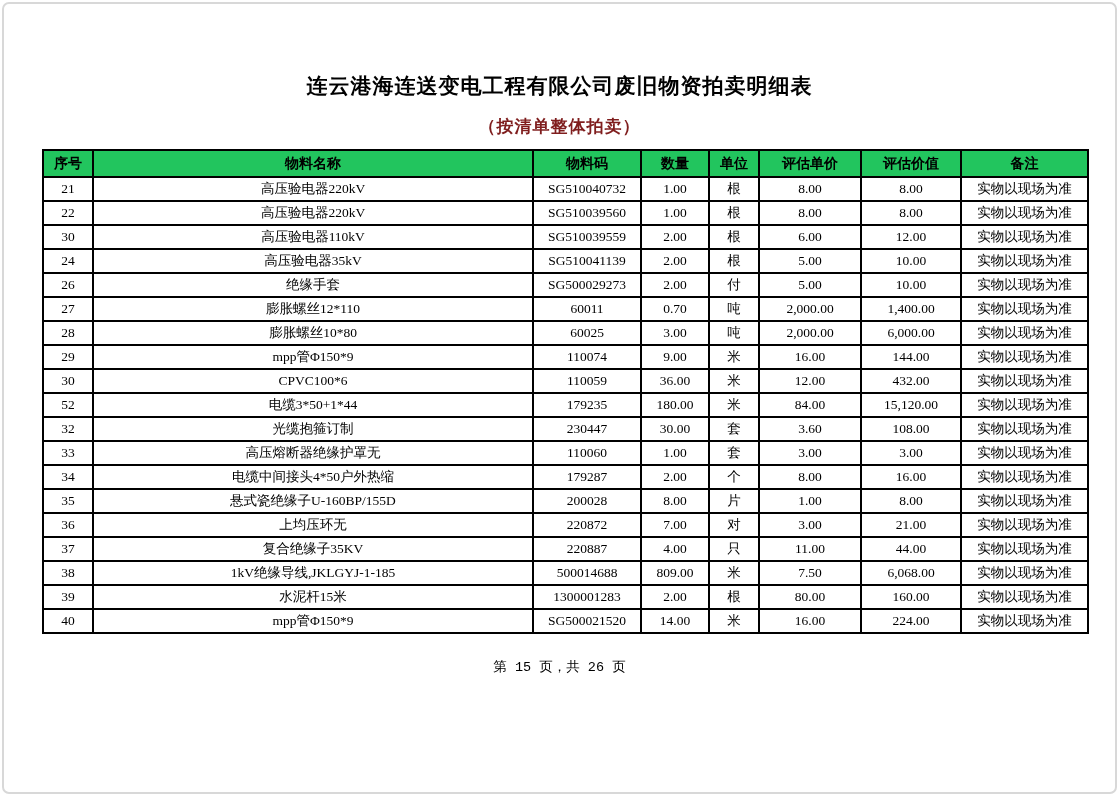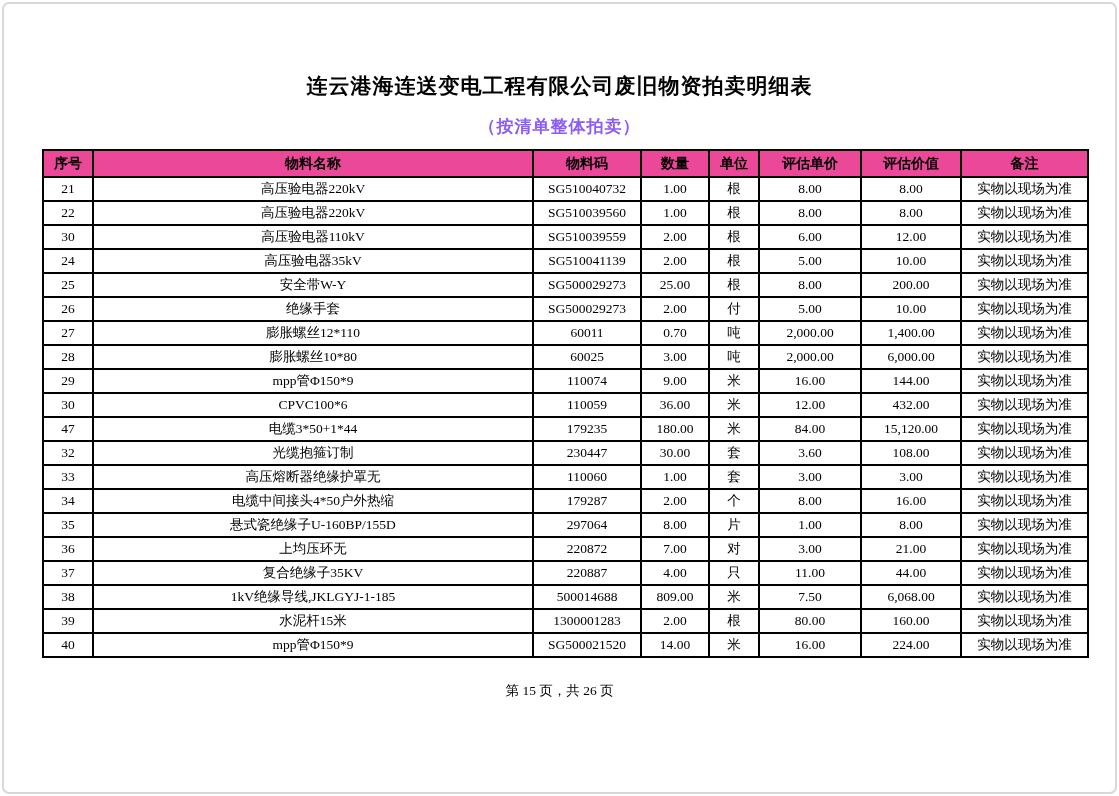--- a/index.html
+++ b/index.html
@@ -21,52 +21,52 @@
     letter-spacing: 1px;
     color: #000;
   }
   .doc-subtitle {
     text-align: center;
     margin-top: 15px;
     font-family: "Liberation Sans", sans-serif;
     font-weight: bold;
     font-size: 17px;
     letter-spacing: 1px;
-    color: #8b5cf6;
+    color: #7f1d1d;
   }
   table.detail {
     border-collapse: collapse;
     table-layout: fixed;
     width: 1045px;
     margin: 11px 0 0 38px;
   }
   table.detail th, table.detail td {
     border: 2px solid #000;
     text-align: center;
     vertical-align: middle;
     overflow: hidden;
     white-space: nowrap;
   }
   table.detail th {
-    background: #ec4899;
+    background: #22c55e;
     height: 27px;
     font-family: "Liberation Sans", sans-serif;
     font-weight: bold;
     font-size: 14px;
   }
   table.detail td {
     height: 24px;
     font-size: 13.5px;
     background: #fff;
   }
   .page-footer {
     text-align: center;
     margin-top: 24px;
     font-size: 13.5px;
-    font-family: Liberation Serif, serif;
+    font-family: Liberation Mono, monospace;
   }
 </style>
 </head>
 <body>
 
 <div class="page">
 
   <div class="doc-title">连云港海连送变电工程有限公司废旧物资拍卖明细表</div>
 
   <div class="doc-subtitle">（按清单整体拍卖）</div>
@@ -129,30 +129,20 @@
           <td>24</td>
           <td>高压验电器35kV</td>
           <td>SG510041139</td>
           <td>2.00</td>
           <td>根</td>
           <td>5.00</td>
           <td>10.00</td>
           <td>实物以现场为准</td>
         </tr>
         <tr>
-          <td>25</td>
-          <td>安全带W-Y</td>
-          <td>SG500029273</td>
-          <td>25.00</td>
-          <td>根</td>
-          <td>8.00</td>
-          <td>200.00</td>
-          <td>实物以现场为准</td>
-        </tr>
-        <tr>
           <td>26</td>
           <td>绝缘手套</td>
           <td>SG500029273</td>
           <td>2.00</td>
           <td>付</td>
           <td>5.00</td>
           <td>10.00</td>
           <td>实物以现场为准</td>
         </tr>
         <tr>
@@ -189,21 +179,21 @@
           <td>30</td>
           <td>CPVC100*6</td>
           <td>110059</td>
           <td>36.00</td>
           <td>米</td>
           <td>12.00</td>
           <td>432.00</td>
           <td>实物以现场为准</td>
         </tr>
         <tr>
-          <td>47</td>
+          <td>52</td>
           <td>电缆3*50+1*44</td>
           <td>179235</td>
           <td>180.00</td>
           <td>米</td>
           <td>84.00</td>
           <td>15,120.00</td>
           <td>实物以现场为准</td>
         </tr>
         <tr>
           <td>32</td>
@@ -231,21 +221,21 @@
           <td>179287</td>
           <td>2.00</td>
           <td>个</td>
           <td>8.00</td>
           <td>16.00</td>
           <td>实物以现场为准</td>
         </tr>
         <tr>
           <td>35</td>
           <td>悬式瓷绝缘子U-160BP/155D</td>
-          <td>297064</td>
+          <td>200028</td>
           <td>8.00</td>
           <td>片</td>
           <td>1.00</td>
           <td>8.00</td>
           <td>实物以现场为准</td>
         </tr>
         <tr>
           <td>36</td>
           <td>上均压环无</td>
           <td>220872</td>

